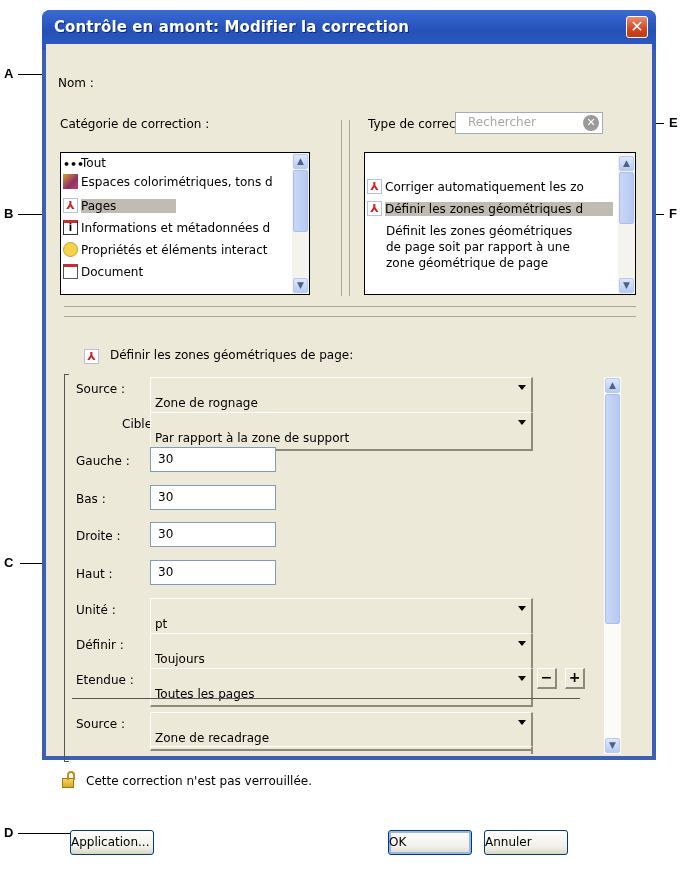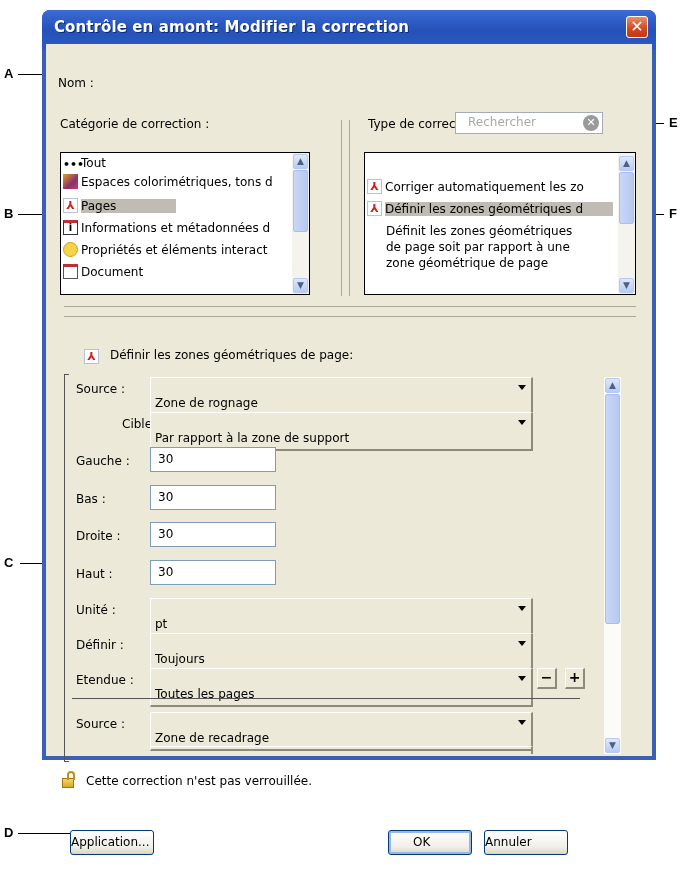--- a/index.html
+++ b/index.html
@@ -73,21 +73,21 @@
   .small-btn {
     position:absolute; width:20px; height:21px; background:#ece9d8; box-sizing:border-box;
     border-top:1px solid #fff; border-left:1px solid #fff; border-right:2px solid #8d8a7a; border-bottom:2px solid #8d8a7a;
     font-weight:bold; font-size:14px; text-align:center; line-height:17px;
   }
   .bracket { position:absolute; border-left:1px solid #555; }
   .btn {
     position:absolute; height:25px; background:linear-gradient(#fff,#f0efe8 70%,#d8d5c8); border:1px solid #003c74;
     border-radius:3px; box-sizing:border-box; font-size:12px; text-align:left; line-height:22px;
   }
-  .btn.default { box-shadow: inset 0 0 0 2px #97b6ec; padding-left: 24px; }
+  .btn.default { box-shadow: inset 0 0 0 2px #97b6ec; }
 </style>
 </head>
 <body>
 
 <div class="callout" style="left:4px;top:66px;">A</div>
 <div class="callout-line" style="left:18px;top:74px;width:30px;"></div>
 <div class="callout" style="left:4px;top:206px;">B</div>
 <div class="callout-line" style="left:18px;top:214px;width:48px;"></div>
 <div class="callout" style="left:4px;top:555px;">C</div>
 <div class="callout-line" style="left:20px;top:563px;width:40px;"></div>

